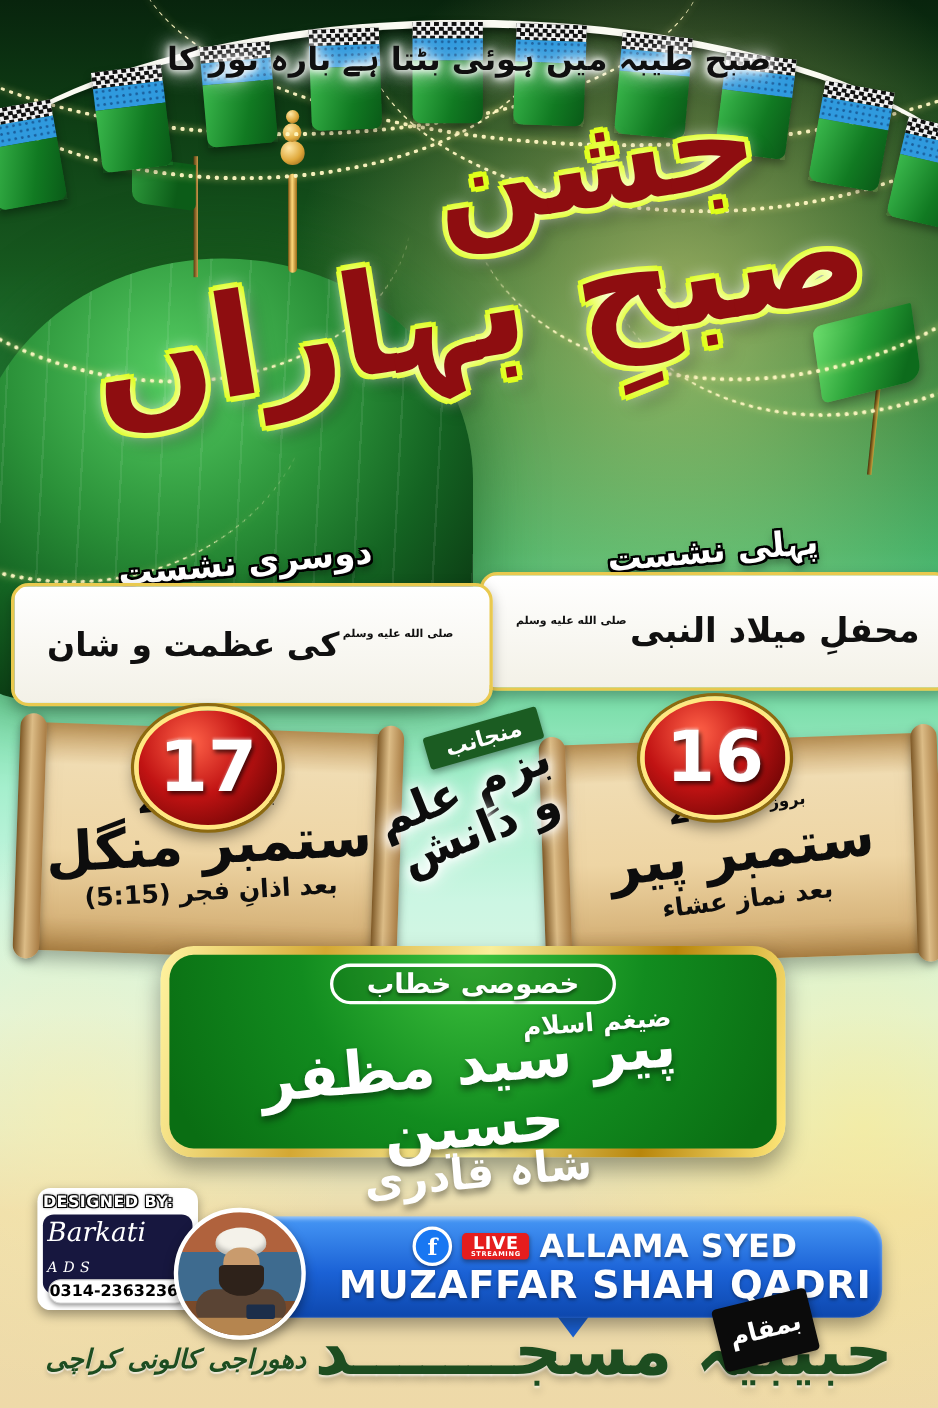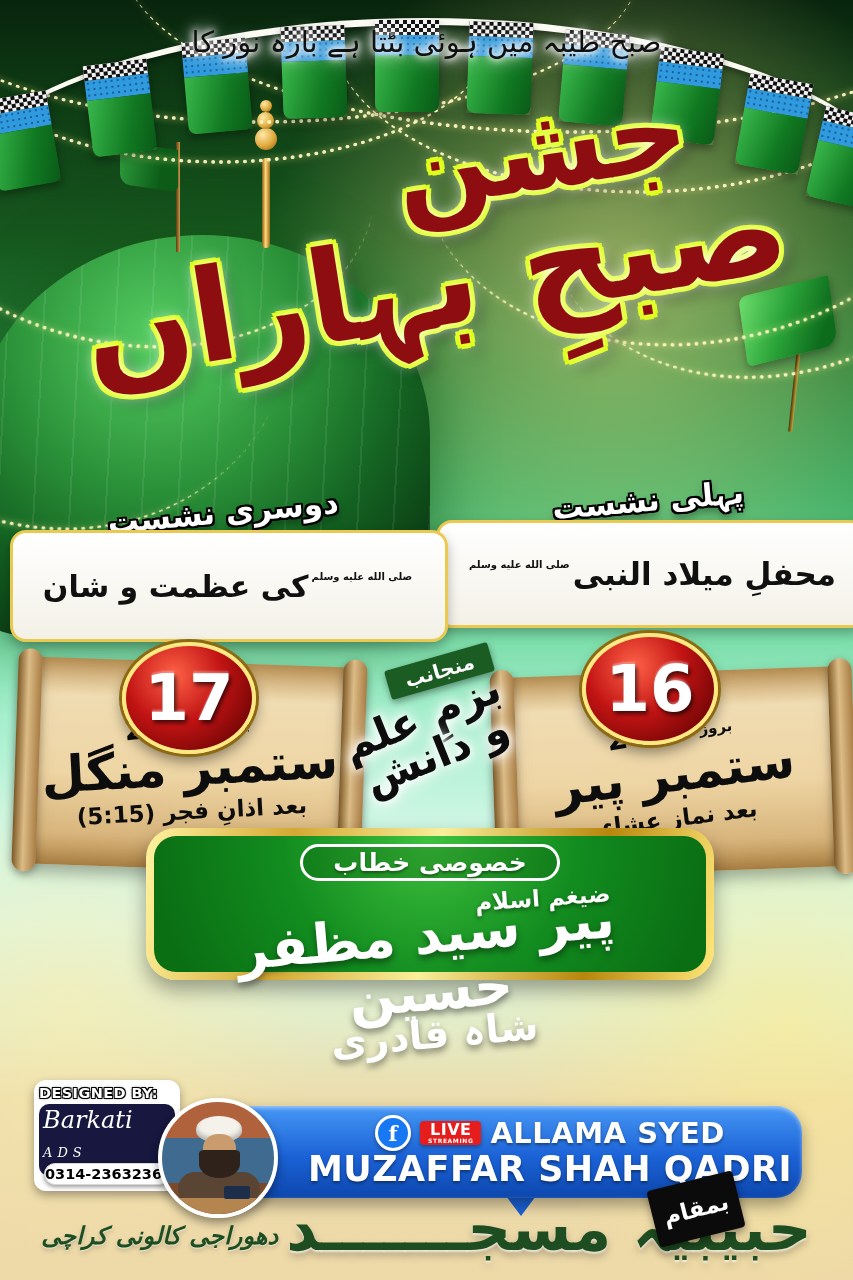--- a/index.html
+++ b/index.html
@@ -44,22 +44,22 @@
   
   .string{left:-80px; top:18px; width:1010px; height:420px; border-radius:50%;
     border-top:7px solid #fbfbf3; filter:drop-shadow(0 3px 3px rgba(0,0,0,.45)); z-index:3;}
   .bunt{position:absolute; width:64px; height:92px; z-index:3;
     box-shadow:0 4px 8px rgba(0,0,0,.35);}
   .bunt .checker{height:15px; background:repeating-conic-gradient(#101010 0% 25%, #f2f2f2 0% 50%) 0 0/8px 8px;}
   .bunt .blue{height:20px; background:radial-gradient(rgba(20,80,140,.8) 1px, rgba(0,0,0,0) 1.4px) 0 0/6px 6px,#2f9ade;}
   .bunt .green{height:57px; background:linear-gradient(105deg,#3ab84c,#117a22 60%,#0a5a18);
     border-radius:0 0 8px 8px;}
   
-  .poetry{left:0; top:20px; width:100%; text-align:center; z-index:6;
-    font-size:29px; font-weight:normal; color:#101010; line-height:1.55;
+  .poetry{left:0; top:32px; width:100%; text-align:center; z-index:6;
+    font-size:29px; font-weight:bold; color:#101010; line-height:1.55;
     text-shadow:0 0 6px #fff,0 0 10px #fff,0 0 16px #fff, 0 0 24px rgba(255,255,255,.9);}
   
   .title{left:40px; top:118px; width:775px; text-align:center; z-index:4;
     transform:rotate(-9deg); color:var(--title_red); font-weight:bold;
     text-shadow:
       0 0 16px #ffffff,
       5px 0 0 var(--neon_yellow), -5px 0 0 var(--neon_yellow),
       0 5px 0 var(--neon_yellow), 0 -5px 0 var(--neon_yellow),
       4px 4px 0 var(--neon_yellow), -4px 4px 0 var(--neon_yellow),
       4px -4px 0 var(--neon_yellow), -4px -4px 0 var(--neon_yellow),
@@ -113,21 +113,21 @@
   .dc-16{left:582px; top:633px; width:128px; height:104px;}
   .dc-17{left:122px; top:642px; width:126px; height:104px;}
   
   .org-tag{left:386px; top:656px; z-index:6; transform:rotate(-16deg);
     background:#1b5c22; color:#fff; font-size:20px; font-weight:bold;
     padding:3px 18px; border-radius:3px; box-shadow:0 3px 7px rgba(0,0,0,.4);}
   .org-name{left:344px; top:696px; width:170px; z-index:5; transform:rotate(-22deg);
     text-align:center; font-size:42px; font-weight:bold; color:#0d0d0d; line-height:.95;
     text-shadow:0 0 8px #fff,0 0 14px #fff,0 0 22px #fff;}
   
-  .panel-outer{left:146px; top:828px; width:568px; height:152px; z-index:6;
+  .panel-outer{left:146px; top:860px; width:568px; height:192px; z-index:6;
     border-radius:30px; padding:8px; box-sizing:border-box;
     background:linear-gradient(100deg,#fff3a0,#d4a833 25%,#f9ef9a 50%,#b8860b 78%,#ffe87a);
     box-shadow:0 10px 20px rgba(0,0,0,.35);}
   .panel-inner{width:100%; height:100%; border-radius:22px;
     background:radial-gradient(circle at 50% 0%, #3ec23e, var(--panel_green) 48%, #0a6e13 92%);
     display:flex; flex-direction:column; align-items:center; box-sizing:border-box; padding-top:8px;}
   .khitab-pill{border:3px solid #fff; border-radius:999px; padding:1px 30px;
     color:#fff; font-weight:bold; font-size:25px; letter-spacing:1px;
     background:rgba(0,60,0,.22); text-shadow:0 2px 3px rgba(0,0,0,.4);}
   .epithet{align-self:flex-end; margin:4px 96px 0 0; color:#fff; font-size:23px; font-weight:bold;

